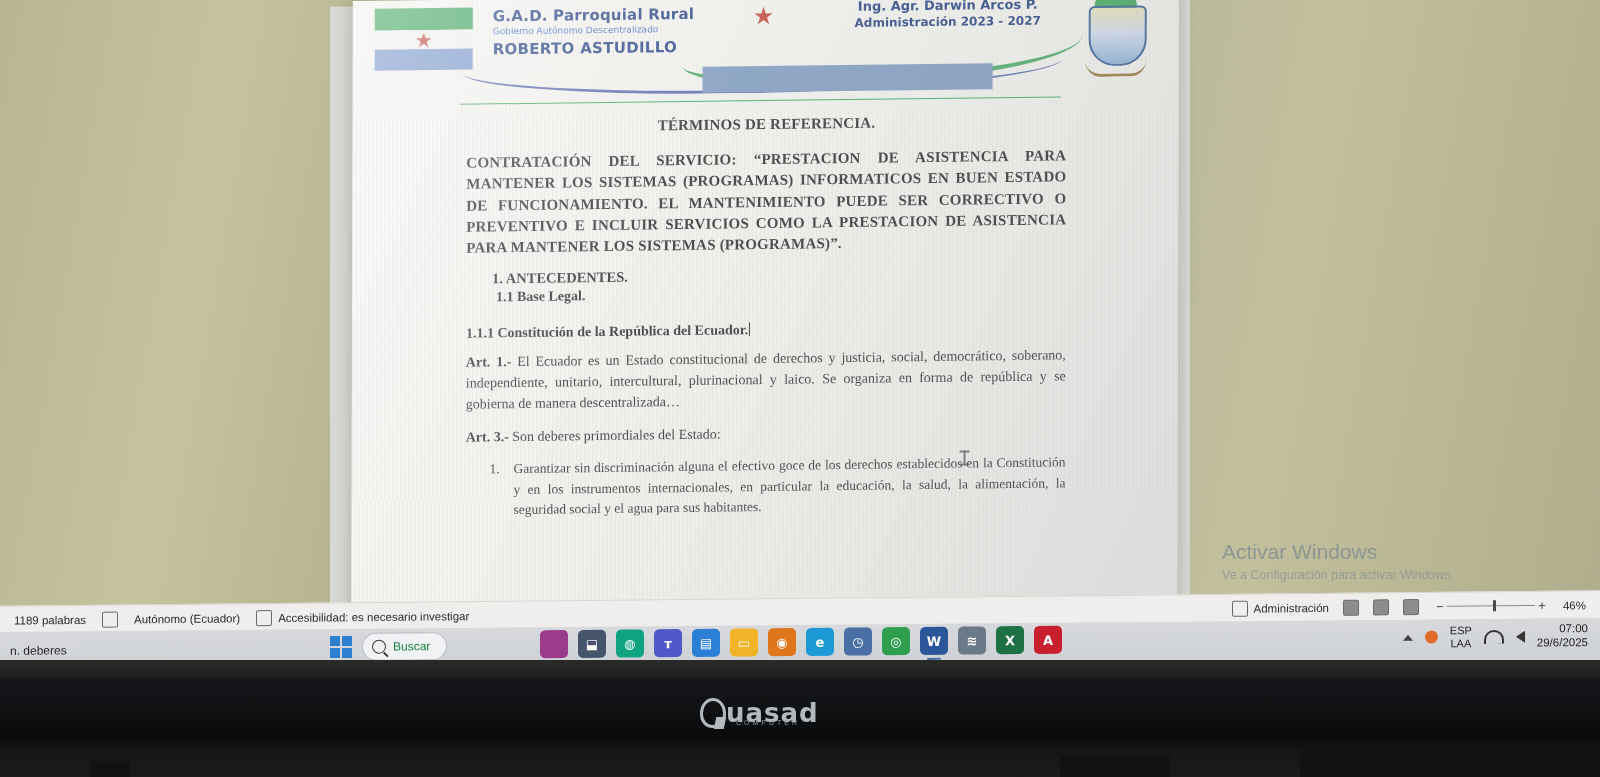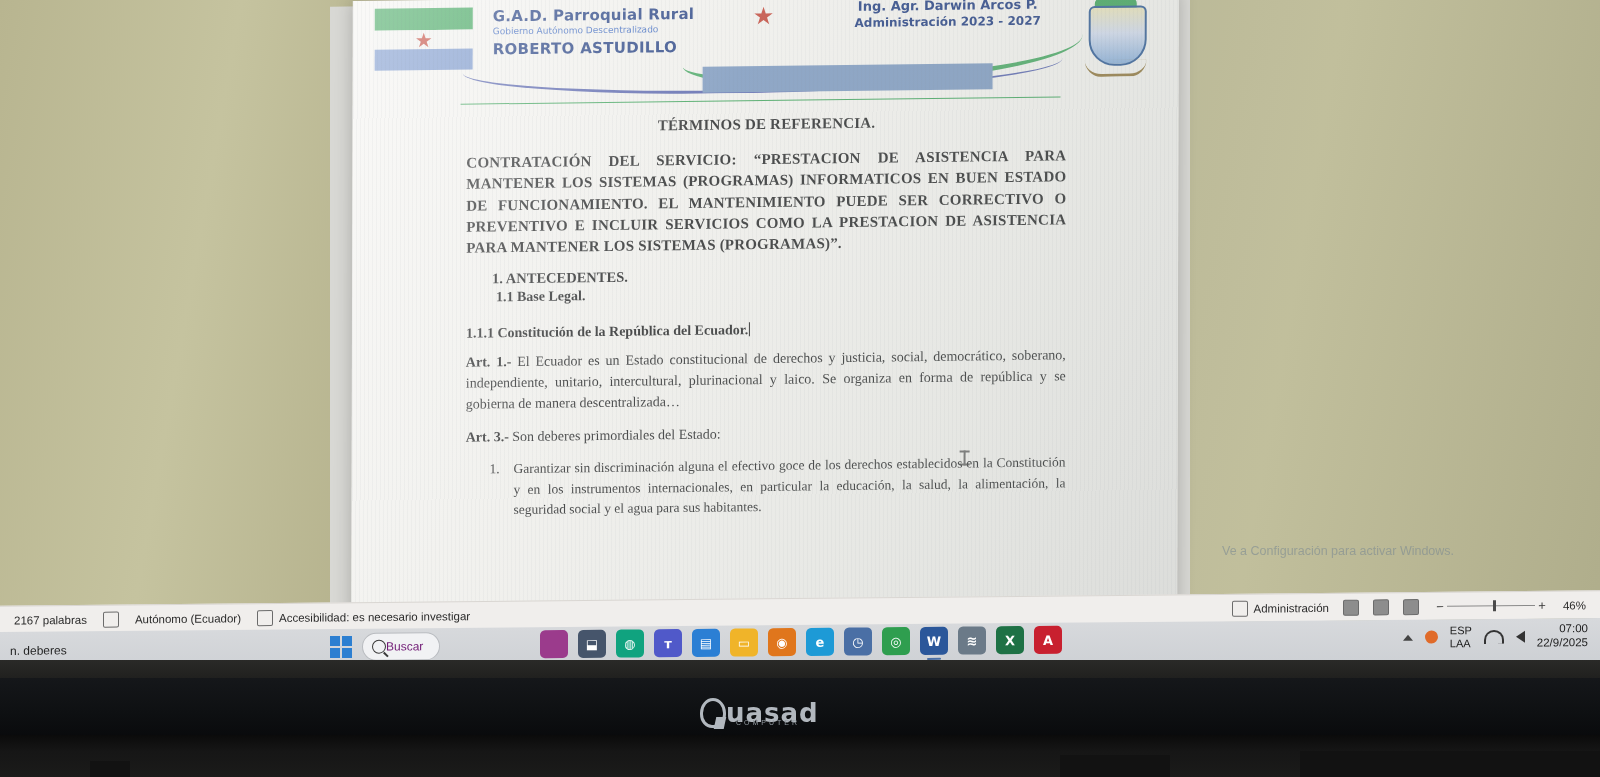--- a/index.html
+++ b/index.html
@@ -394,26 +394,27 @@
     width: 22px; height: 22px;
     display: grid;
     grid-template-columns: 1fr 1fr;
     grid-template-rows: 1fr 1fr;
     gap: 2px;
   }
   .win-logo i { background: #2c7fd1; display: block; }
   .search-pill {
     display: flex;
     align-items: center;
+    gap: 7px;
     height: 26px;
     padding: 0 16px 0 9px;
     background: #f1f2f4;
     border: 1px solid #b9bcc0;
     border-radius: 14px;
-    color: #701a75;
+    color: #15803d;
     font-size: 12px;
   }
   .search-ico {
     width: 12px; height: 12px;
     border: 1.6px solid #3a3a3a;
     border-radius: 50%;
     position: relative;
   }
   .search-ico::after {
     content: "";
@@ -452,21 +453,21 @@
   }
   .tb-right {
     position: absolute;
     right: 12px; top: 4px;
     display: flex;
     align-items: center;
     gap: 12px;
     color: #1b1b1b;
     font-size: 11px;
   }
-  .tray-lang { line-height: 1.15; font-size: 11px; }
+  .tray-lang { text-align: center; line-height: 1.15; font-size: 11px; }
   .tray-clock { text-align: right; line-height: 1.2; font-size: 11.5px; }
   .chev-up {
     width: 0; height: 0;
     border-left: 5px solid transparent;
     border-right: 5px solid transparent;
     border-bottom: 6px solid #444;
   }
   .wifi-ico {
     width: 16px; height: 12px;
     border: 2px solid #333;
@@ -547,27 +548,28 @@
         </div>
         <div class="doc-num">
           <span class="n">1.</span>
           <span>Garantizar sin discriminación alguna el efectivo goce de los derechos establecidos en  la  Constitución  y  en  los  instrumentos  internacionales,  en  particular  la educación,  la  salud,  la  alimentación,  la  seguridad  social  y  el  agua  para  sus habitantes.</span>
         </div>
         <div class="mouse-cursor"></div>
       </div>
     </div>
 
     <div class="watermark">
+      <div class="wm1">Activar Windows</div>
       <div class="wm2">Ve a Configuración para activar Windows.</div>
     </div>
   </div>
 
   <div class="statusbar">
     <div class="sb-left">
-      <span class="sb-item">2167 palabras</span>
+      <span class="sb-item">1189 palabras</span>
       <span class="sb-item">
         <span class="sb-ico"></span>
       </span>
       <span class="sb-item">Autónomo (Ecuador)</span>
       <span class="sb-item">
         <span class="sb-ico"></span>
         <span>Accesibilidad: es necesario investigar</span>
       </span>
     </div>
     <div class="sb-right">
@@ -626,21 +628,21 @@
       <span class="chev-up"></span>
       <span class="dot-orange"></span>
       <span class="tray-lang">
         <span style="display:block">ESP</span>
         <span style="display:block">LAA</span>
       </span>
       <span class="wifi-ico"></span>
       <span class="spk-ico"></span>
       <span class="tray-clock">
         <span style="display:block">07:00</span>
-        <span style="display:block">22/9/2025</span>
+        <span style="display:block">29/6/2025</span>
       </span>
     </div>
   </div>
 
   <div class="desk-bottom"></div>
   <div class="monitor-bezel-bottom"></div>
   <div class="brand">
     <span class="mark"></span>
     <span class="bname">uasad</span>
     <span class="bsub">COMPUTER</span>

